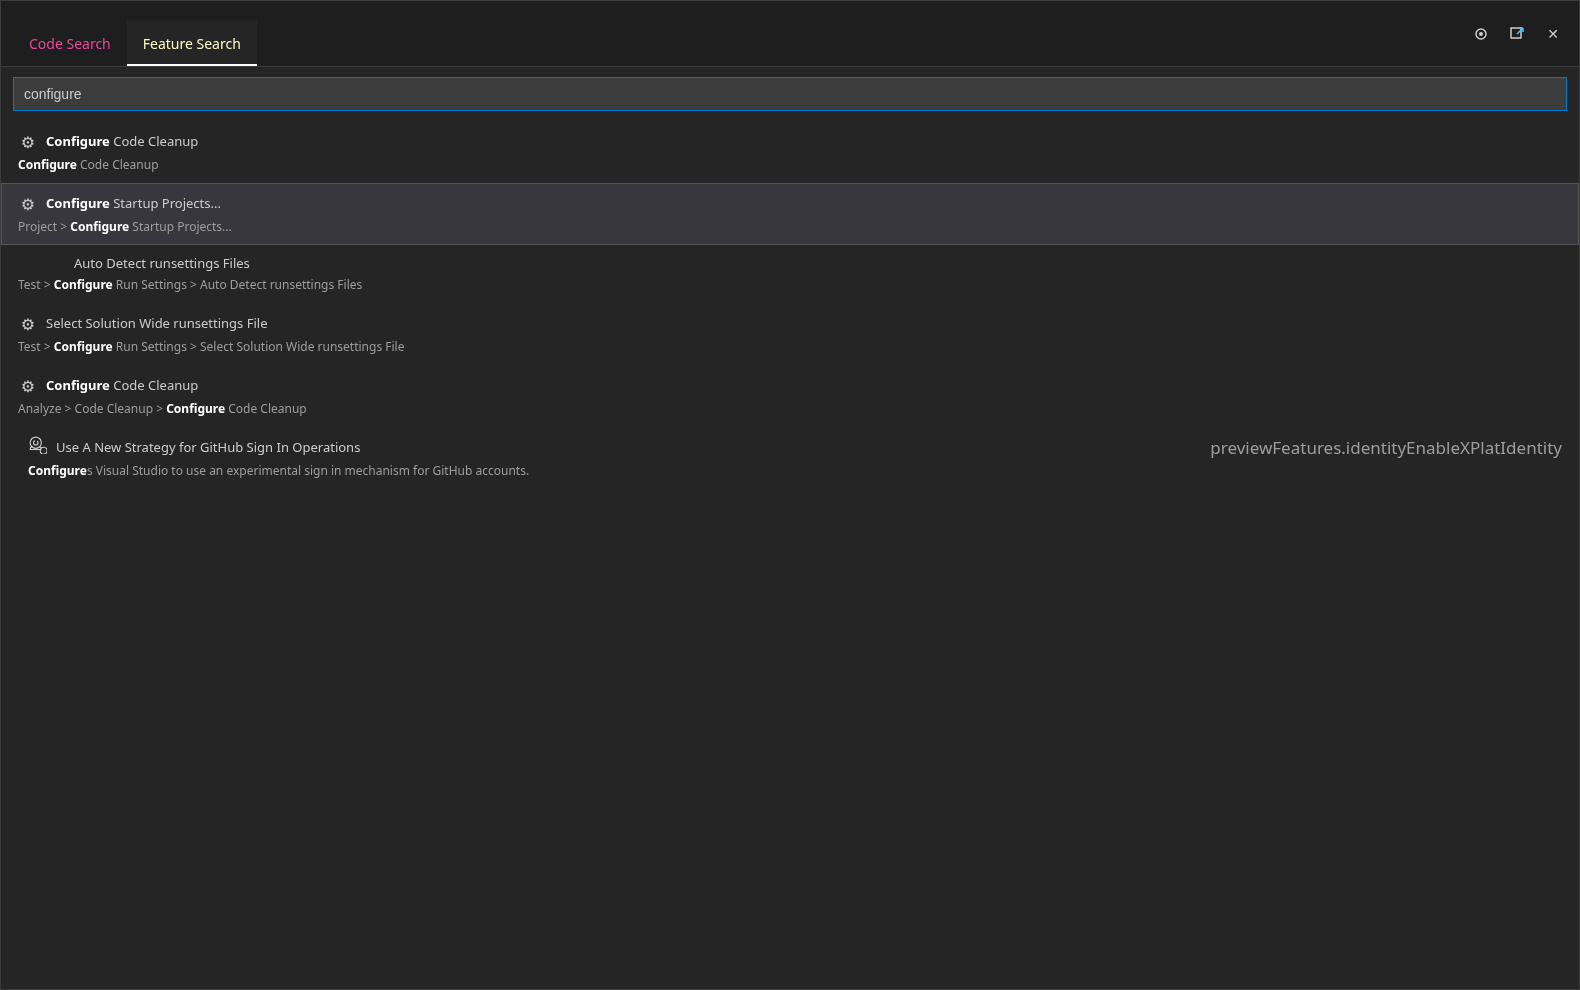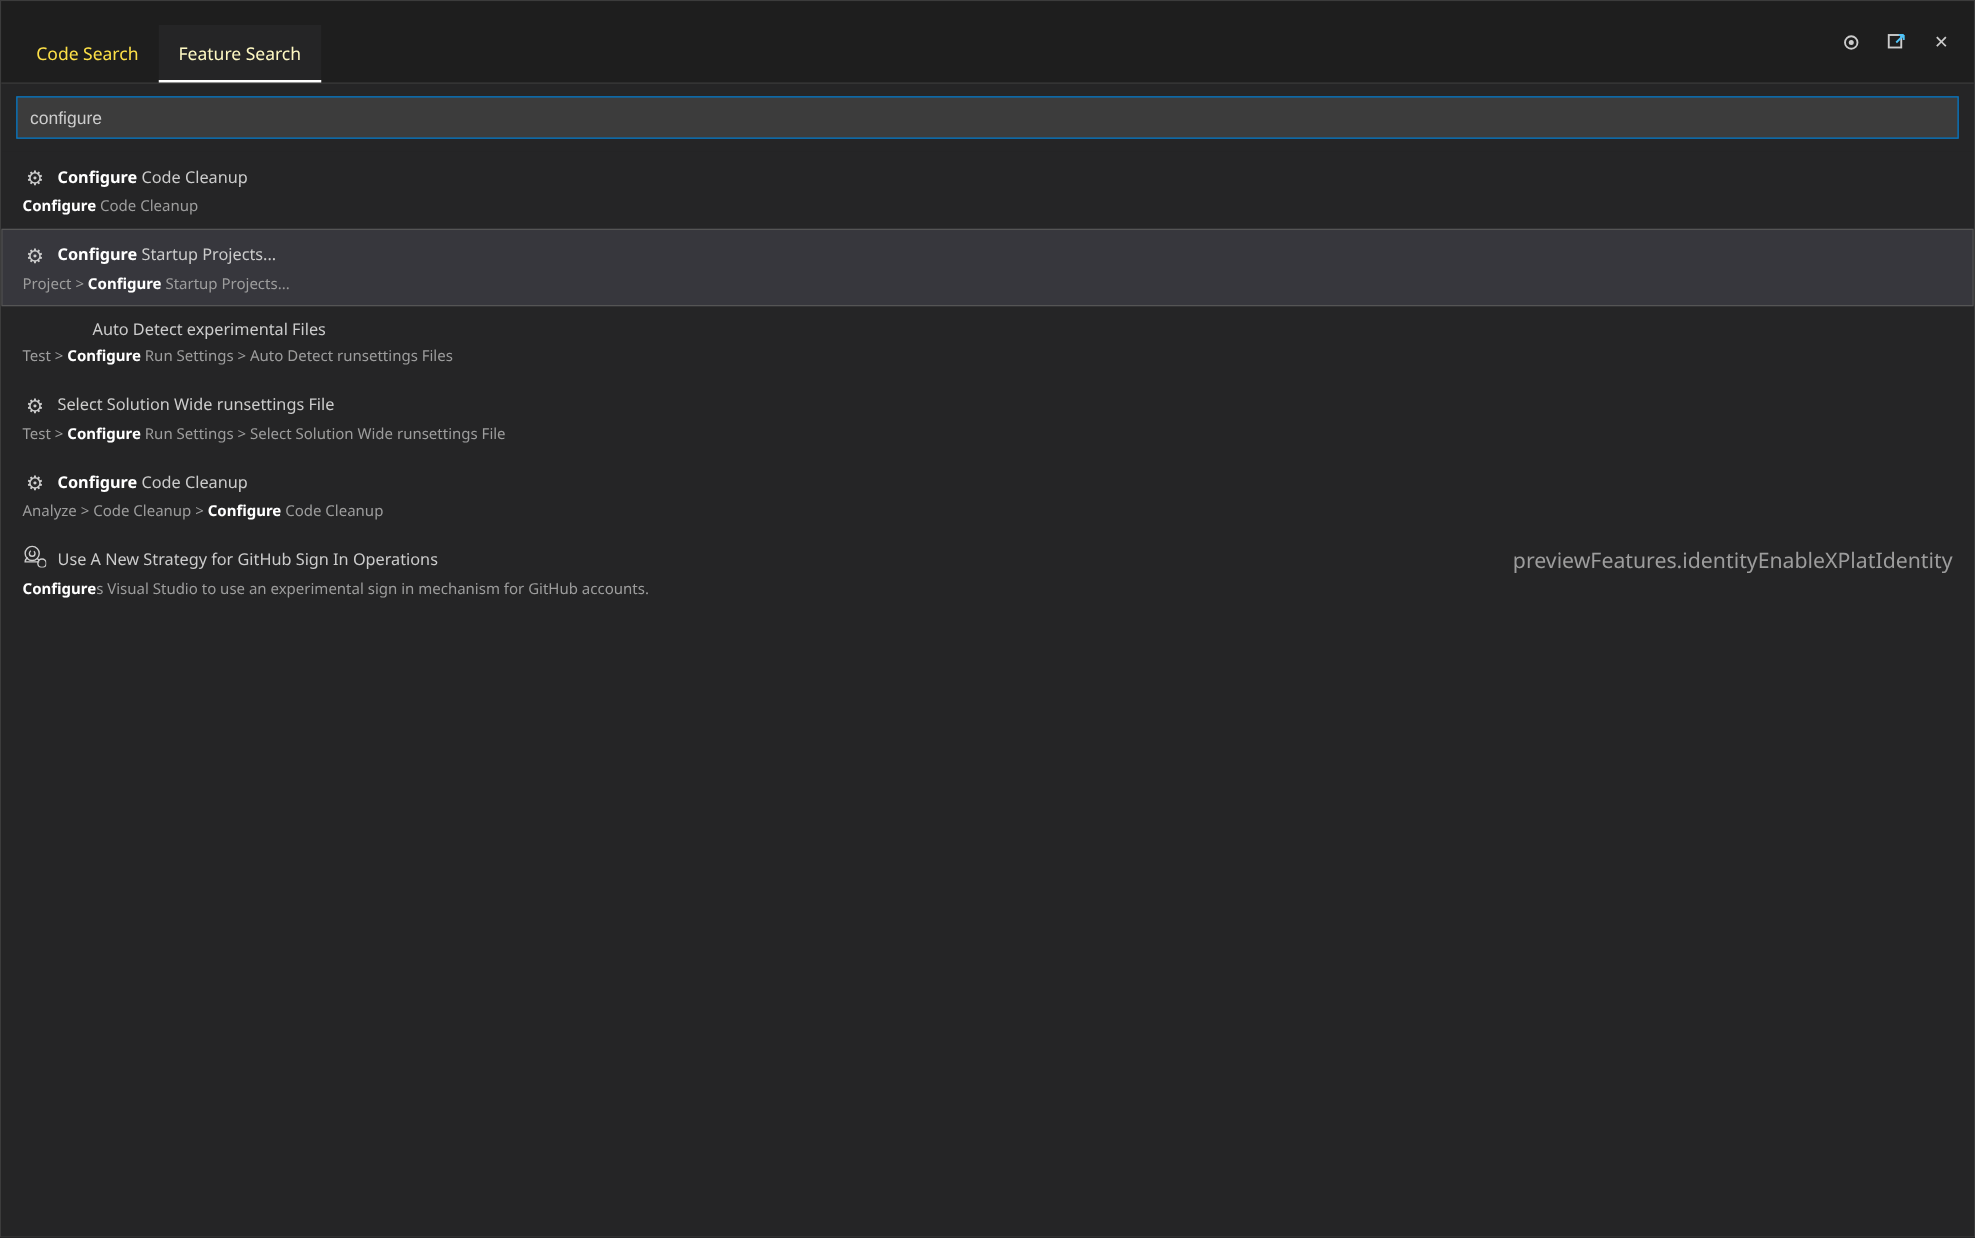--- a/index.html
+++ b/index.html
@@ -37,21 +37,21 @@
       position: relative;
     }
 
     .tab {
       display: flex;
       align-items: center;
       padding: 8px 16px;
       height: 46px;
       cursor: pointer;
       font-size: 14px;
-      color: #fde047;
+      color: #ec4899;
       user-select: none;
       position: relative;
     }
 
     .tab.active {
       color: #fef9c3;
       background-color: #252526;
     }
 
     .tab.active::after {
@@ -172,20 +172,21 @@
       margin-left: auto;
       color: #9d9d9d;
       font-size: 17px;
       white-space: nowrap;
     }
 
     .result-item-row {
       display: flex;
       align-items: flex-start;
       justify-content: space-between;
+      margin-left: 10px;
     }
   </style>
 </head>
 <body>
 
 <div class="window">
 
   <div class="tab-bar">
     <div class="tab">
       <span>Code Search</span>
@@ -236,21 +237,21 @@
       </div>
       <div class="result-item-sub">
         <span>Project &gt; </span><span class="bold">Configure</span><span> Startup Projects...</span>
       </div>
     </div>
 
     <div class="result-item">
       <div class="result-item-main">
         <span class="icon-placeholder"></span>
         <span class="icon-placeholder"></span>
-        <span class="normal">Auto Detect experimental Files</span>
+        <span class="normal">Auto Detect runsettings Files</span>
       </div>
       <div class="result-item-sub">
         <span>Test &gt; </span><span class="bold">Configure</span><span> Run Settings &gt; Auto Detect runsettings Files</span>
       </div>
     </div>
 
     <div class="result-item">
       <div class="result-item-main">
         <span class="icon-gear">⚙</span>
         <span class="normal">Select Solution Wide runsettings File</span>

